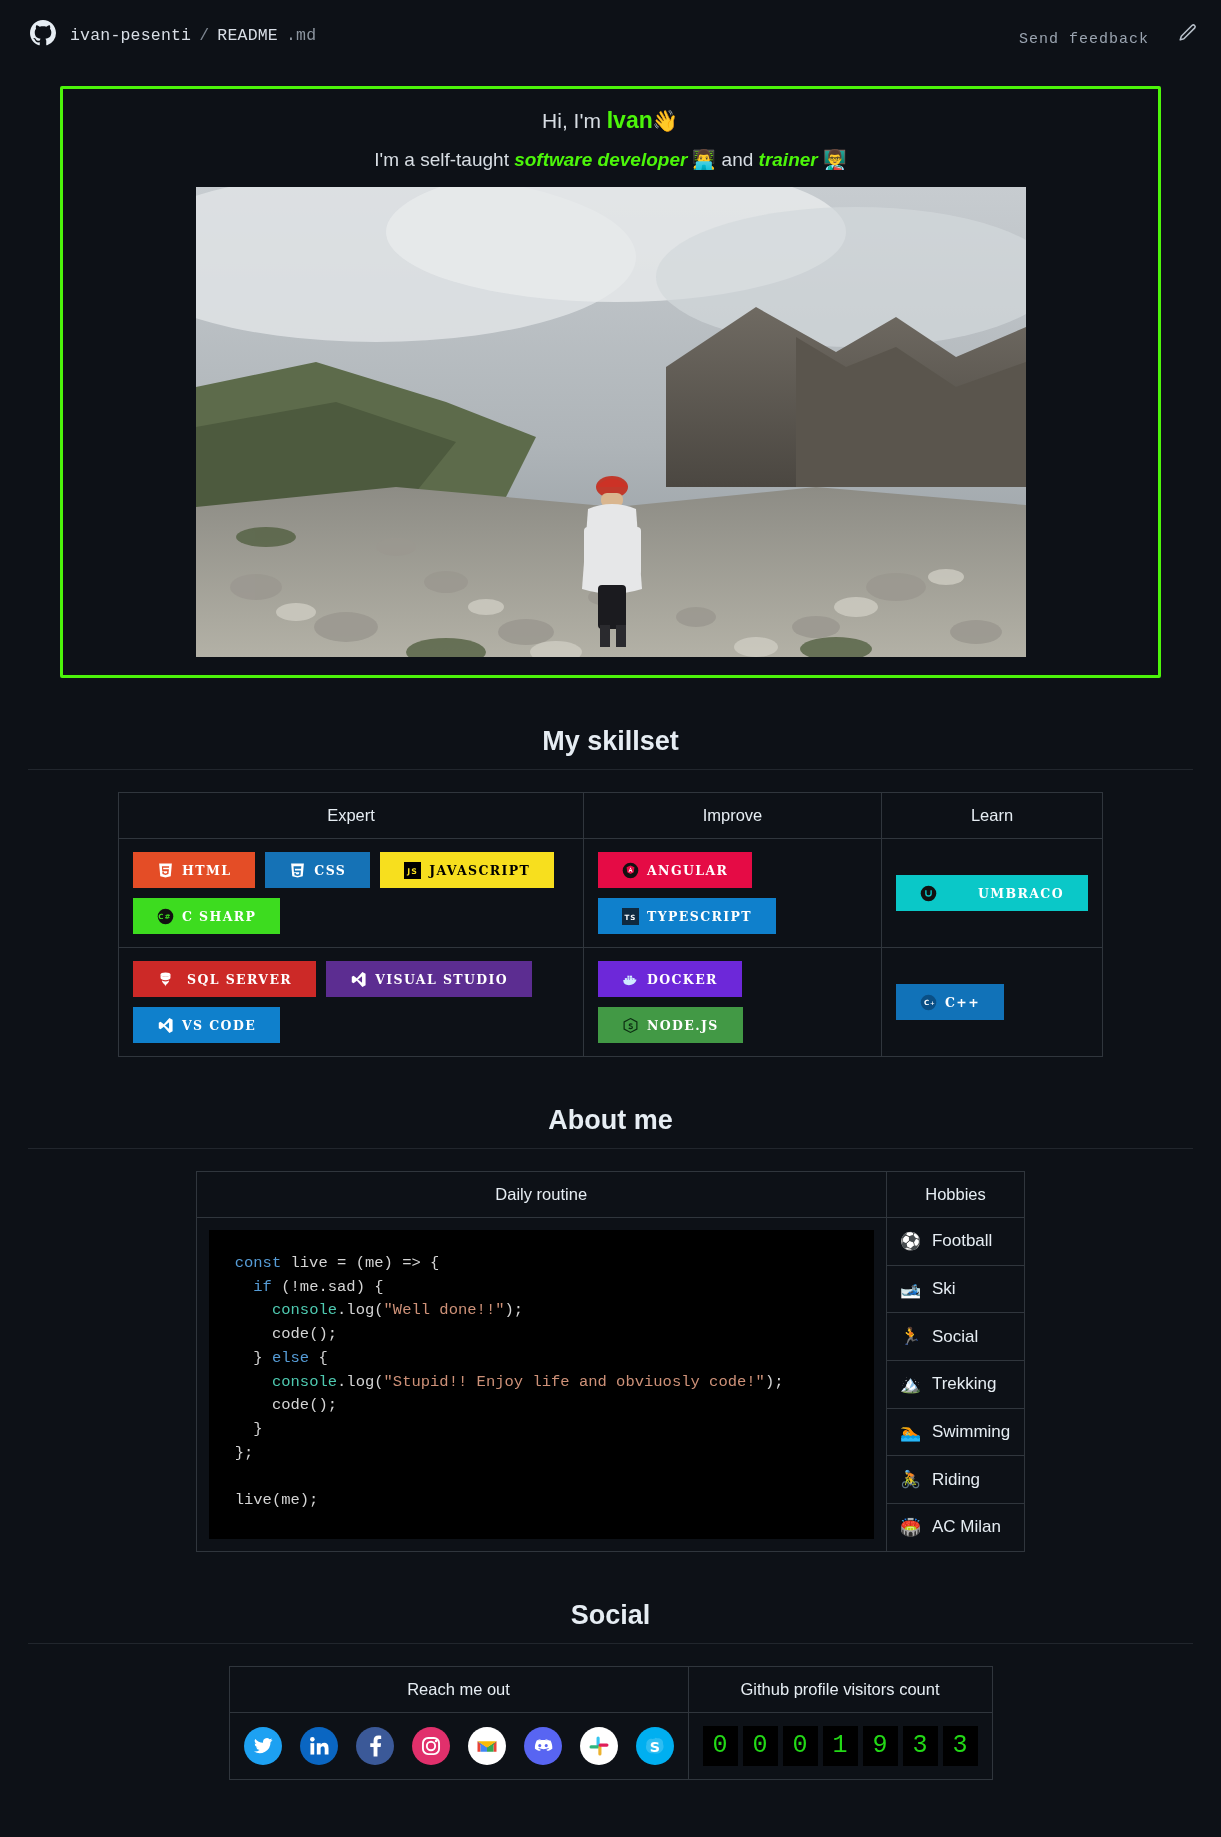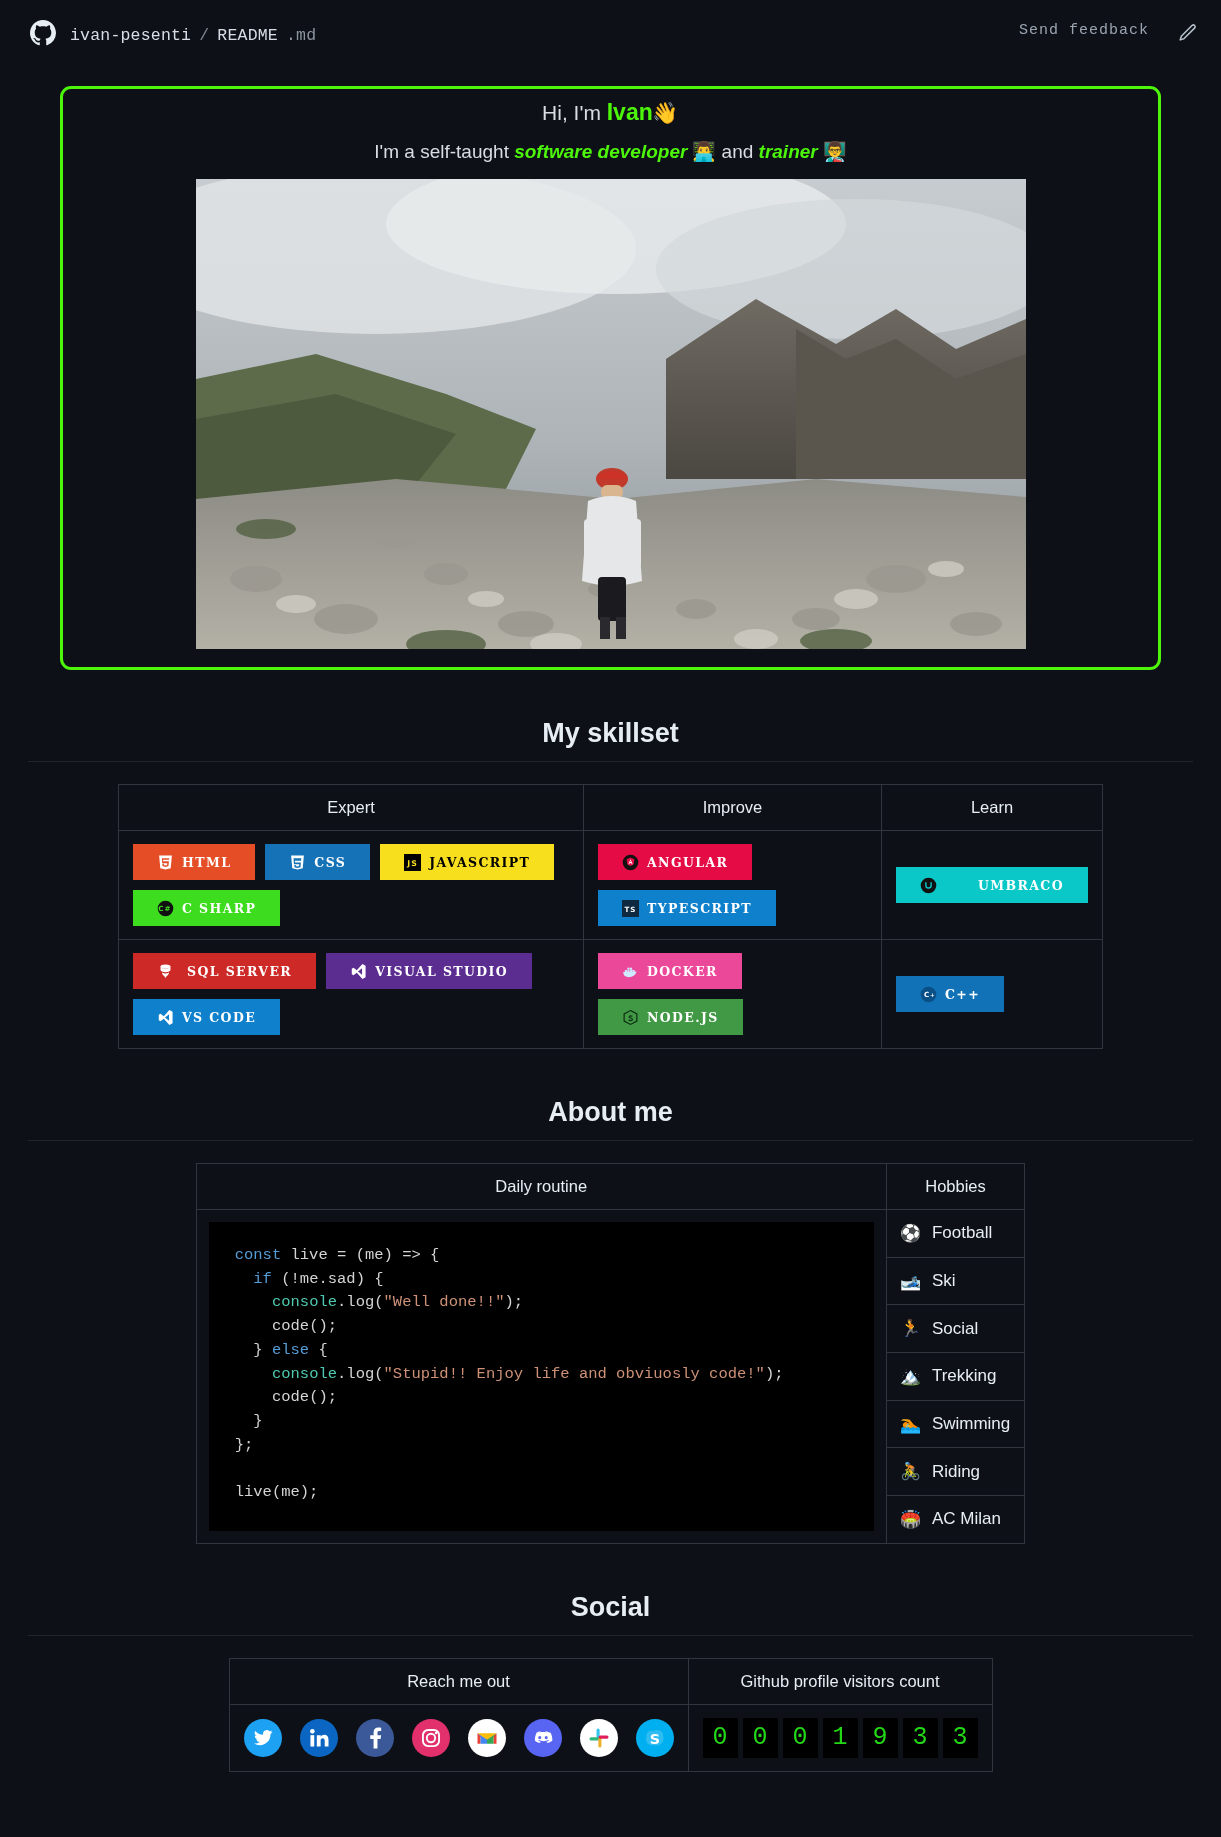--- a/index.html
+++ b/index.html
@@ -26,40 +26,40 @@
     font-size: 16.5px;
     letter-spacing: .2px;
     display: flex; align-items: center; gap: 8px;
   }
   .crumb .owner { color: #d8dee6; }
   .crumb .slash { color: #7d8691; }
   .crumb .file { color: #d8dee6; }
   .crumb .ext  { color: #8b949e; }
   .topbar-right {
     margin-left: auto;
-    display: flex; align-items: flex-start; gap: 28px;
+    display: flex; align-items: flex-end; gap: 28px;
   }
   .feedback {
     font-family: "Liberation Mono", monospace;
     font-size: 15px;
     color: #9aa4b0;
     letter-spacing: 1px;
     cursor: pointer;
   }
   .pencil { width: 22px; height: 22px; }
 
   
   .page { padding: 0 28px 40px 28px; }
 
   
   .hero {
     border: 3px solid #4cf50a;
-    border-radius: 11px;
+    border-radius: 2px;
     margin: 16px 32px 0 32px;
-    padding: 6px 0 18px 0;
+    padding: 14px 0 18px 0;
     background: #0d1117;
     text-align: center;
   }
   .hero h1 {
     margin: 4px 0 0 0;
     font-size: 21px;
     font-weight: 400;
     color: #d7dde3;
   }
   .hero h1 b { color: #4cf50a; font-weight: 700; font-size: 23px; }
@@ -391,21 +391,21 @@
                   <svg class="bi" viewBox="0 0 24 24" fill="#fff">
                     <path d="M17.5 1.5L9.6 10.3 5 6.8 2.5 8v8l2.5 1.2 4.6-3.5 7.9 8.8L22 20V4l-4.5-2.5zM17 7.3v9.4L11.3 12 17 7.3z"></path>
                   </svg>
                 </span>
                 <span>VS CODE</span>
               </span>
             </div>
           </td>
         <td>
             <div class="badges" id="imp-1">
-              <span class="badge" style="background: #ec4899;">
+              <span class="badge" style="background: #6d28d9;">
                 <span>
                   <svg class="bi" viewBox="0 0 24 24" fill="#cfe9ff">
                     <rect x="4" y="10" width="3" height="3"></rect>
                     <rect x="7.6" y="10" width="3" height="3"></rect>
                     <rect x="11.2" y="10" width="3" height="3"></rect>
                     <rect x="7.6" y="6.6" width="3" height="3"></rect>
                     <rect x="11.2" y="6.6" width="3" height="3"></rect>
                     <rect x="14.8" y="10" width="3" height="3"></rect>
                     <path d="M2 14.2c0 4 3.4 5.8 7.6 5.8 5.4 0 9.6-2.6 11-7.5-1-.6-2.4-.7-3.6-.3-.2-1.4-1-2.4-2-3l-.6.9c.7.7 1 1.6.8 2.7H2c-.2.5-.2 1-.2 1.4z"></path>
                   </svg>

